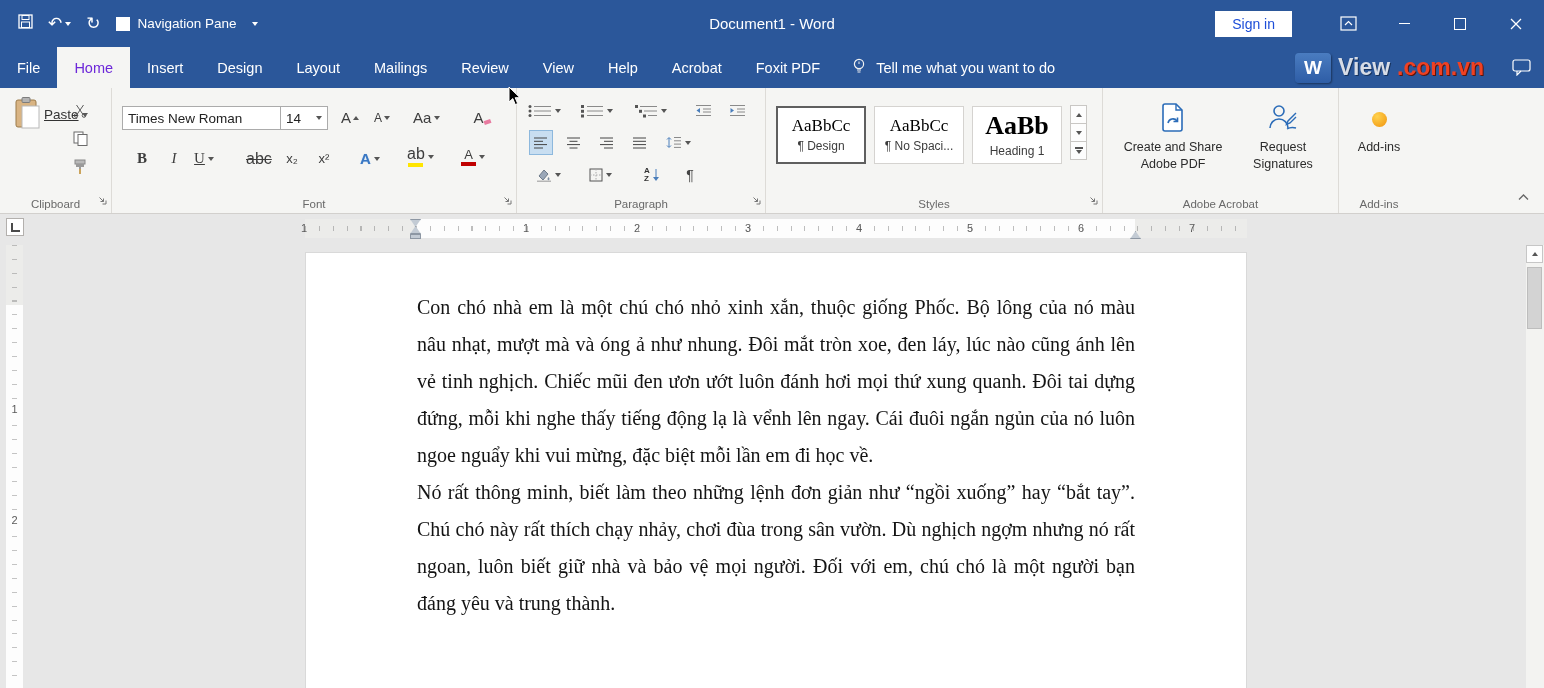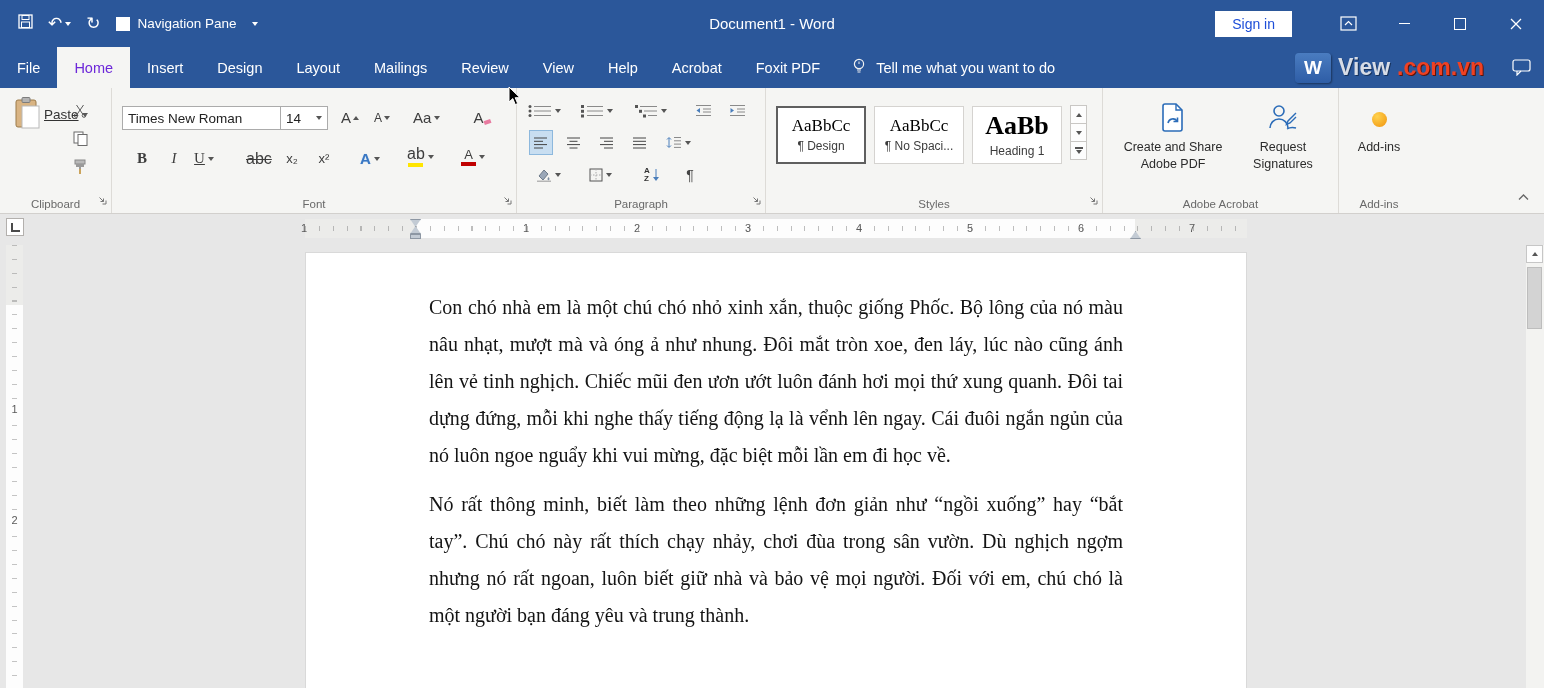--- a/index.html
+++ b/index.html
@@ -98,21 +98,21 @@
   
   .docarea{position:absolute;top:243px;left:0;right:0;bottom:0;background:#e7e7e7;}
   .vruler{position:absolute;left:6px;top:2px;width:17px;bottom:0;background:#fdfdfd;}
   .vruler .marginzone{position:absolute;top:0;height:60px;left:0;right:0;background:#ececea;}
   .vruler .ticks{position:absolute;top:0;bottom:0;left:6px;width:5px;
         background:repeating-linear-gradient(to bottom,#8a8a8a 0 1px,transparent 1px 13.875px);opacity:.5;}
   .vnum{position:absolute;left:0;width:17px;text-align:center;font-size:11px;color:#5a5a5a;background:#fdfdfd;}
   .page{position:absolute;left:305px;top:9px;width:942px;height:520px;background:#fff;border:1px solid #d9d9d9;box-sizing:border-box;}
   .pagetext{margin:36px 111px 0 111px;font-family:"Liberation Serif",serif;font-size:20px;line-height:37px;color:#141414;
             text-align:justify;}
-  .pagetext p{margin:12px;}
+  .pagetext p{margin:0;}
   .vscroll{position:absolute;right:0;top:2px;width:18px;bottom:0;background:#f3f3f1;}
   .sb-up{position:absolute;top:0;left:0;width:17px;height:18px;background:#fdfdfd;border:1px solid #c6c6c6;box-sizing:border-box;
          display:flex;align-items:center;justify-content:center;cursor:pointer;}
   .sb-thumb{position:absolute;top:22px;left:1px;width:15px;height:62px;background:#d3d3d3;border:1px solid #bdbdbd;box-sizing:border-box;cursor:grab;}
 
   .collapse-rib{position:absolute;right:14px;bottom:8px;cursor:pointer;}
   .cursor{position:absolute;left:508px;top:86px;pointer-events:none;z-index:50;}
 </style>
 </head>
 <body>

